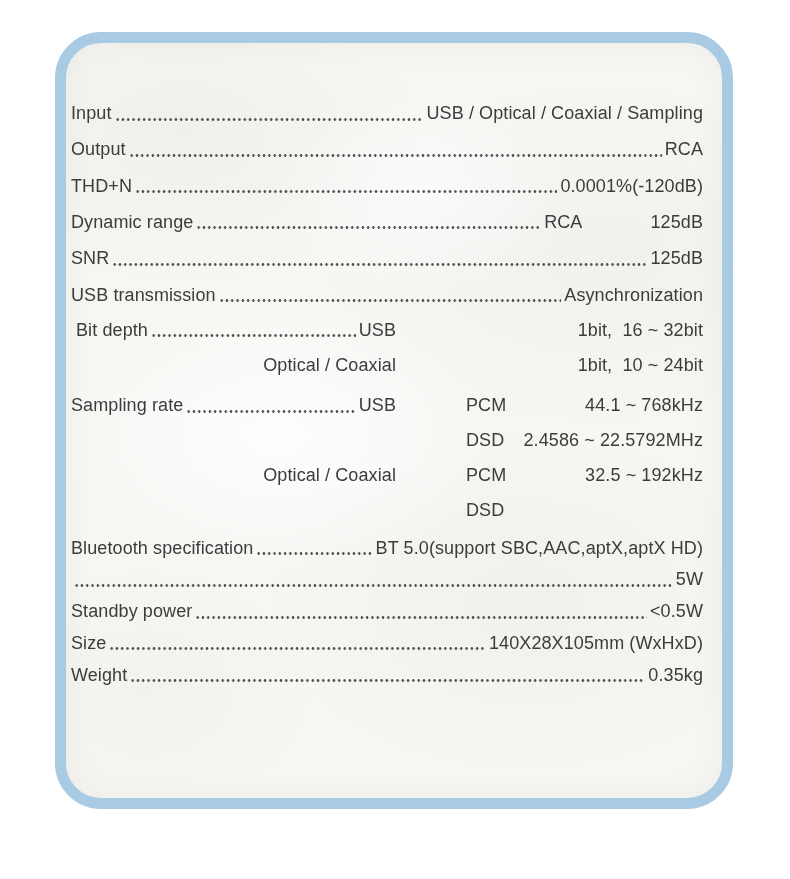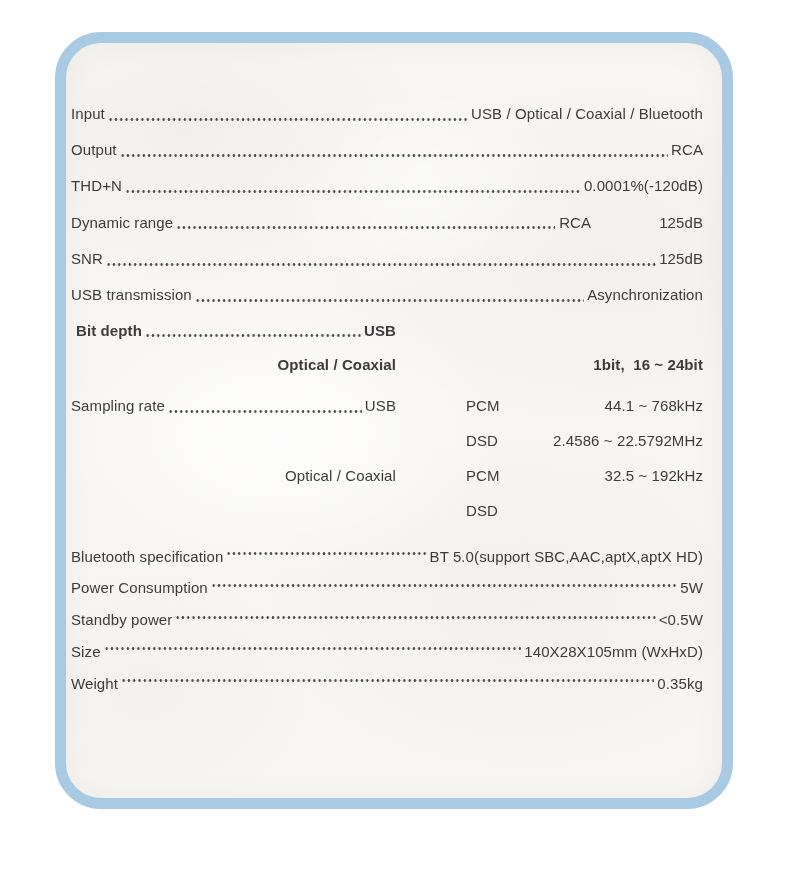--- a/index.html
+++ b/index.html
@@ -23,27 +23,27 @@
       radial-gradient(500px 300px at 82% 28%, rgba(0,0,0,0.022), rgba(0,0,0,0) 60%),
       radial-gradient(380px 240px at 32% 52%, rgba(255,255,255,0.85), rgba(255,255,255,0) 60%),
       radial-gradient(460px 300px at 70% 74%, rgba(0,0,0,0.024), rgba(0,0,0,0) 60%),
       radial-gradient(300px 220px at 12% 86%, rgba(0,0,0,0.02), rgba(0,0,0,0) 60%),
       radial-gradient(240px 160px at 55% 20%, rgba(255,255,255,0.7), rgba(255,255,255,0) 65%);
     box-shadow: inset 0 0 34px rgba(0,0,0,0.045);
     padding:52px 19px 0 5px;
   }
   .row{display:flex;align-items:center;}
   .row.top{height:36.3px;}
-  .row.bit{height:34.5px;font-weight:bold;}
+  .row.bit{height:34.5px;}
   .row.samp{height:35px;}
   .row.samp.first{margin-top:6px;}
-  .row.bottom{height:31.8px;align-items:flex-end;}
+  .row.bottom{height:31.8px;}
   .row.bottom.first{margin-top:4px;}
   .lbl,.val,.mid,.conn,.codec{
-    font-size:15px;color:var(--ink);white-space:pre;letter-spacing:0.1px;line-height:1;
+    font-size:18px;color:var(--ink);white-space:pre;letter-spacing:0.1px;line-height:1;
   }
   .dots{
     flex:1 1 auto;align-self:stretch;margin:0 3px;min-width:10px;
     background-image:radial-gradient(circle, var(--dot) 1.1px, rgba(0,0,0,0) 1.5px);
     background-size:5.3px 5.3px;background-repeat:repeat-x;
     background-position:0 calc(50% + 6px);
   }
   .colL{flex:0 0 325px;display:flex;align-items:center;align-self:stretch;}
   .codec{flex:0 0 115px;padding-left:70px;}
   .bit .val,.samp .val{flex:1 1 auto;text-align:right;}
@@ -54,21 +54,21 @@
 </style>
 </head>
 <body>
 
 <div class="page">
   <div class="card">
     <div>
         <div class="row plain top">
           <span class="lbl">Input</span>
           <div class="dots"></div>
-          <span class="val">USB / Optical / Coaxial / Bluetooth</span>
+          <span class="val">USB / Optical / Coaxial / Sampling</span>
         </div>
         <div class="row plain top">
           <span class="lbl">Output</span>
           <div class="dots"></div>
           <span class="val">RCA</span>
         </div>
         <div class="row plain top">
           <span class="lbl">THD+N</span>
           <div class="dots"></div>
           <span class="val">0.0001%(-120dB)</span>
@@ -88,26 +88,27 @@
           <span class="lbl">USB transmission</span>
           <div class="dots"></div>
           <span class="val">Asynchronization</span>
         </div>
         <div class="row bit">
           <div class="colL">
             <span class="lbl">Bit depth</span>
             <div class="dots"></div>
             <span class="conn">USB</span>
           </div>
+          <span class="val">1bit,  16 ~ 32bit</span>
         </div>
         <div class="row bit">
           <div class="colL">
             <span class="conn push">Optical / Coaxial</span>
           </div>
-          <span class="val">1bit,  16 ~ 24bit</span>
+          <span class="val">1bit,  10 ~ 24bit</span>
         </div>
         <div class="row samp first">
           <div class="colL">
             <span class="lbl">Sampling rate</span>
             <div class="dots"></div>
             <span class="conn">USB</span>
           </div>
           <span class="codec">PCM</span>
           <span class="val">44.1 ~ 768kHz</span>
         </div>
@@ -126,21 +127,20 @@
         <div class="row samp">
           <div class="colL"></div>
           <span class="codec">DSD</span>
         </div>
         <div class="row plain bottom first">
           <span class="lbl">Bluetooth specification</span>
           <div class="dots"></div>
           <span class="val">BT 5.0(support SBC,AAC,aptX,aptX HD)</span>
         </div>
         <div class="row plain bottom">
-          <span class="lbl">Power Consumption</span>
           <div class="dots"></div>
           <span class="val">5W</span>
         </div>
         <div class="row plain bottom">
           <span class="lbl">Standby power</span>
           <div class="dots"></div>
           <span class="val">&lt;0.5W</span>
         </div>
         <div class="row plain bottom">
           <span class="lbl">Size</span>

